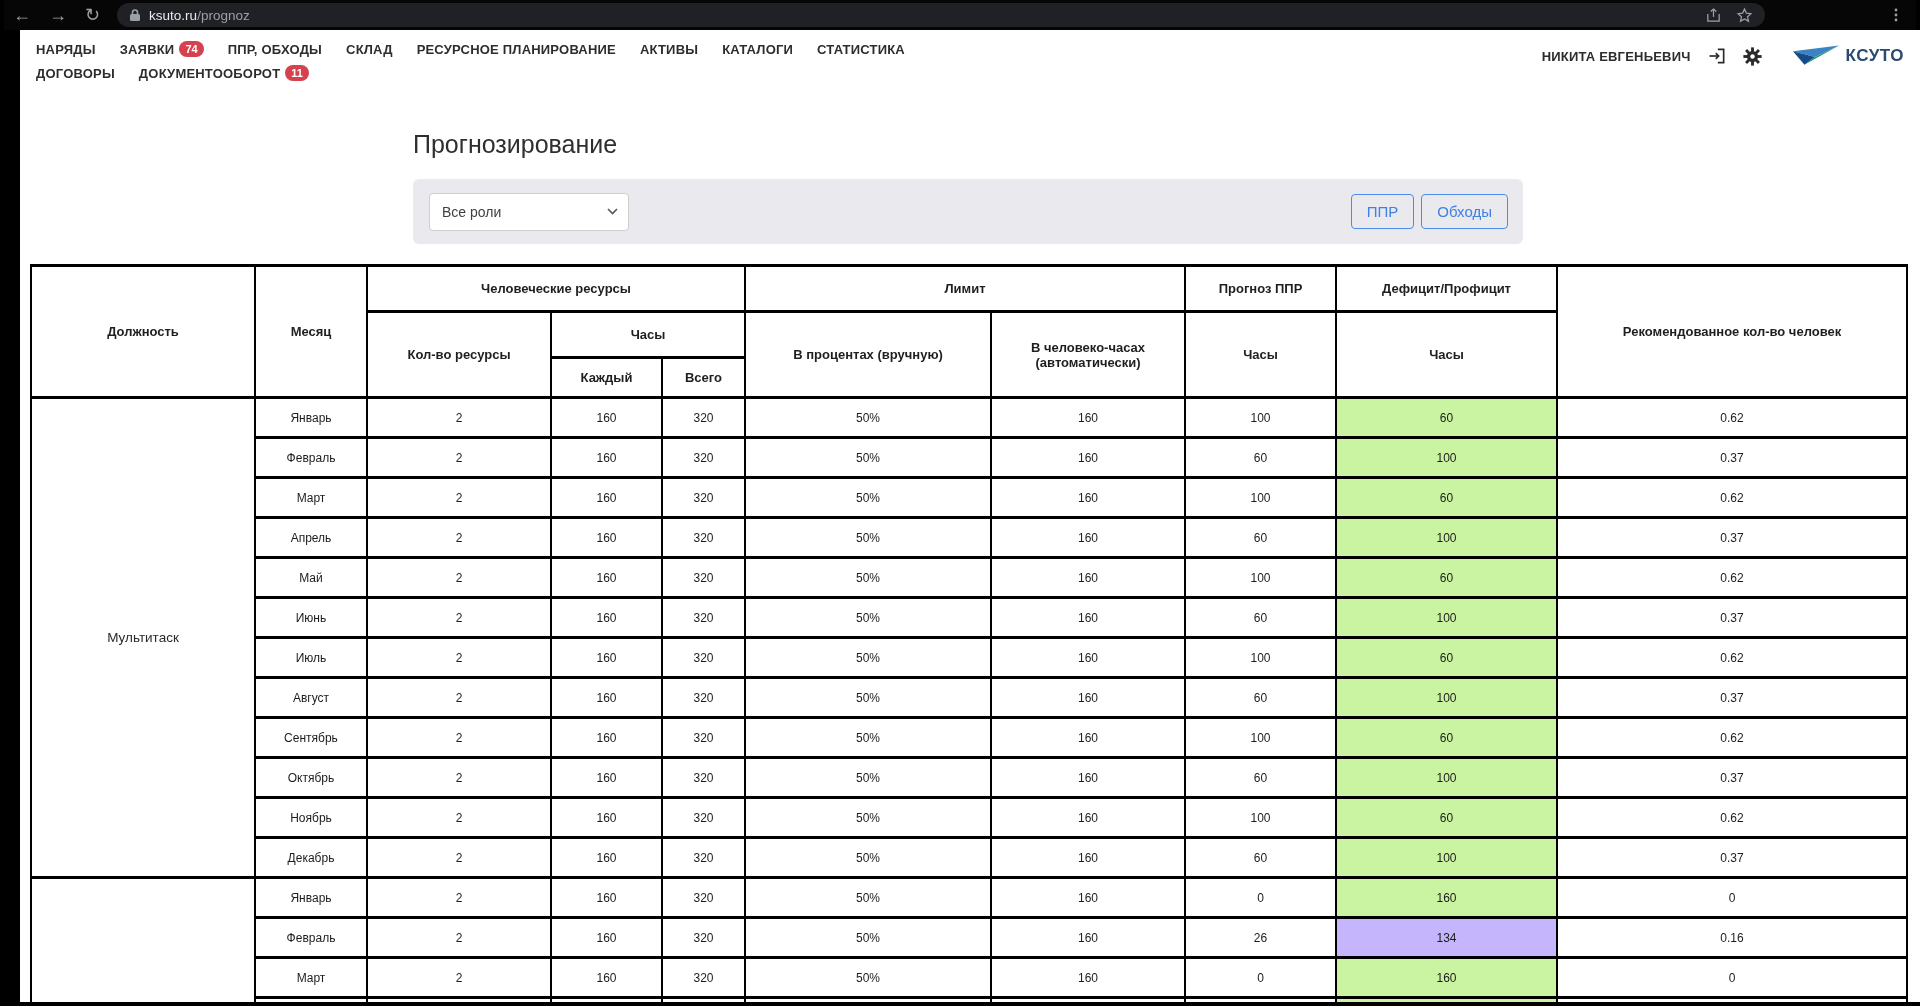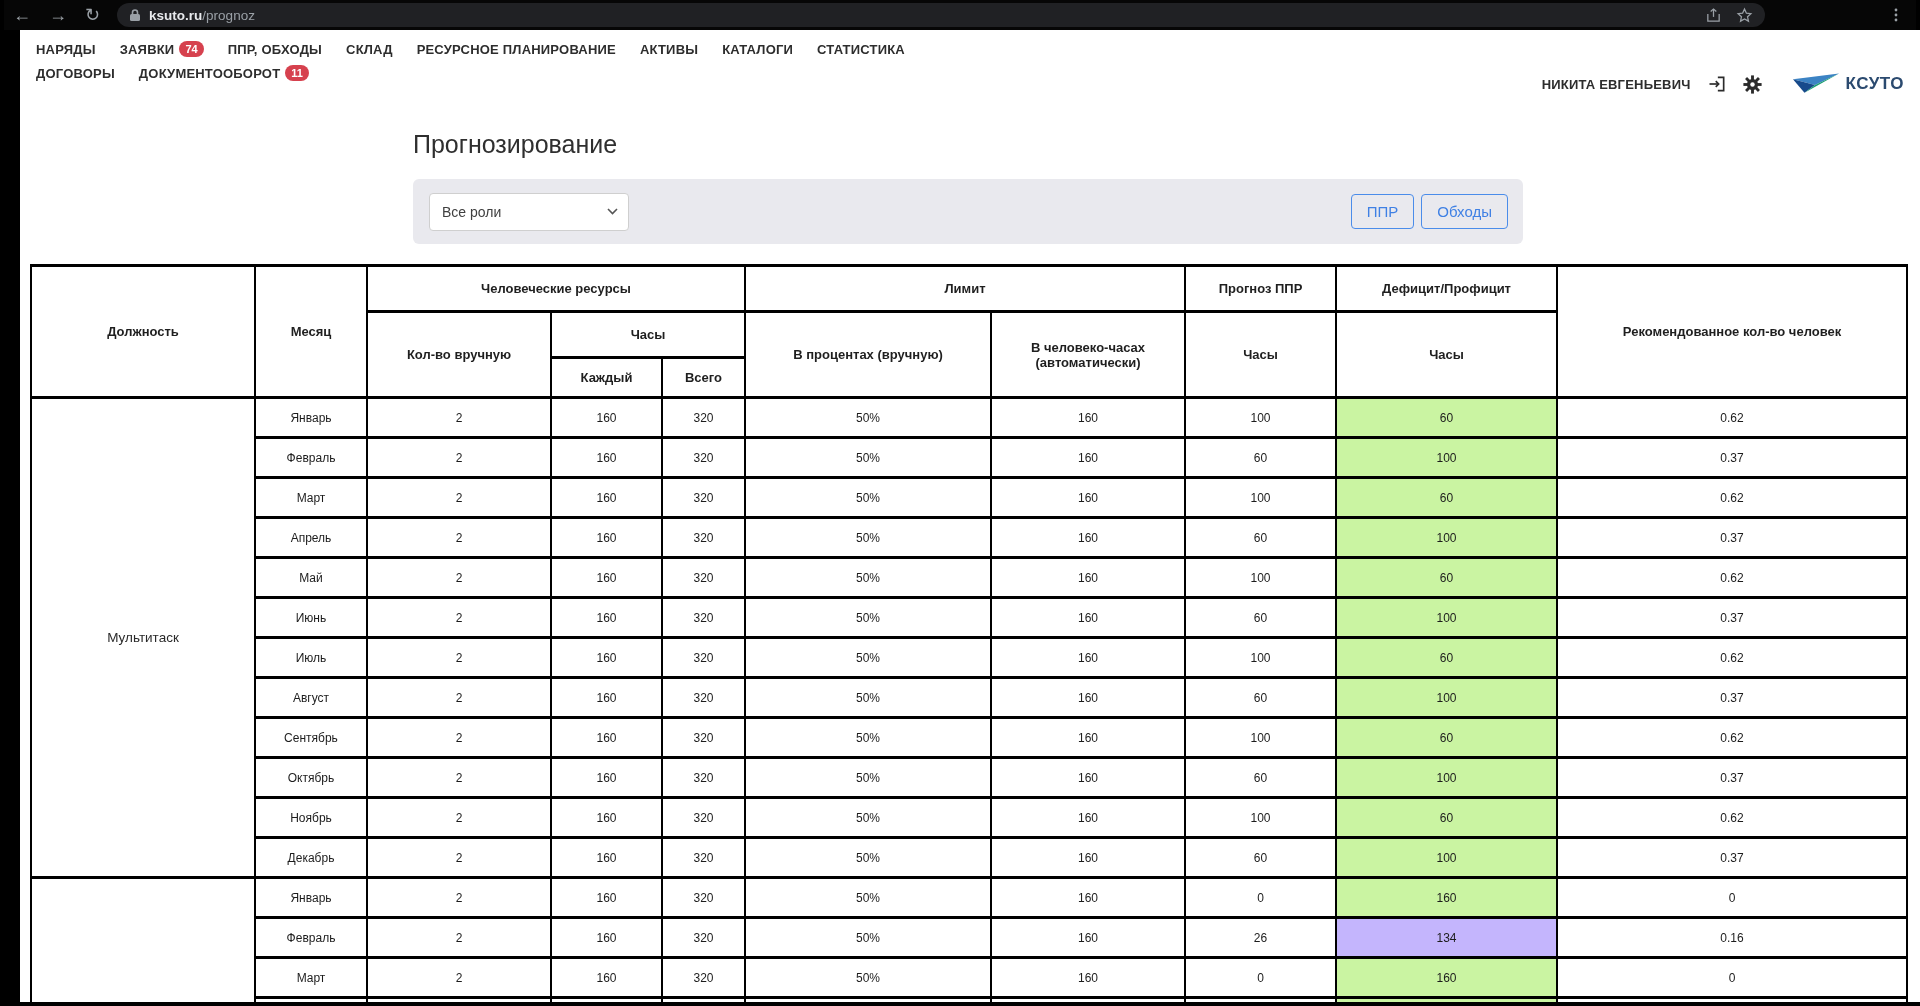--- a/index.html
+++ b/index.html
@@ -15,42 +15,42 @@
   .chrome {
     position:absolute; left:4px; top:0; width:1912px; height:30px;
     display:flex; align-items:center; background:#060606;
   }
   .chrome-btn { color:#9aa0a6; font-size:18px; line-height:1; padding:0 9px; cursor:pointer; }
   .addr-pill {
     margin-left:8px; height:24px; width:1648px; background:#202124;
     border-radius:13px; display:flex; align-items:center; padding:0 12px;
   }
   .addr-url { font-size:13.5px; margin-left:8px; white-space:nowrap; }
-  .addr-host { color:#e8eaed; font-weight:700; }
+  .addr-host { color:#e8eaed; font-weight:400; }
   .addr-path { color:#9aa0a6;text-align:center; }
   .addr-right { margin-left:auto; display:flex; align-items:center; gap:14px; }
   .chrome-dots { margin-left:auto; margin-right:12px; }
 
   
   .content {
     position:absolute; left:20px; top:30px; width:1914px; height:972px;
     background:#fff; overflow:hidden;
   }
 
   
   .topbar { position:relative; padding:7px 0 0 16px; height:60px; }
   .nav-row { display:flex; align-items:center; gap:24px; height:24px; }
   .nav-item { display:flex; align-items:center; gap:5px; cursor:pointer; text-decoration:none; }
   .nav-label { font-size:13px; font-weight:700; color:#2d2d2d; letter-spacing:.2px; }
   .badge {
     color:#fff; font-size:11px; font-weight:700; line-height:1;
     padding:3px 6px 2px; border-radius:9px; min-width:20px; text-align:center;
   }
   .user-cluster {
-    position:absolute; right:30px; top:12px; display:flex; align-items:center; gap:16px;margin-top:28px;
+    position:absolute; right:30px; top:12px; display:flex; align-items:center; gap:16px;
   }
   .user-name { font-size:13px; font-weight:700; color:#2d2d2d; letter-spacing:.2px; cursor:pointer; }
   .icon-btn { display:flex; align-items:center; cursor:pointer; }
   .logo { display:flex; align-items:center; gap:6px; margin-left:14px; cursor:pointer; }
   .logo-text { font-size:17px; font-weight:700; color:#2b4a6f; letter-spacing:.5px; }
 
   
   .page-title { margin:40px 0 0 393px; font-size:25px; color:#2f2f2f; font-weight:400; }
   .filter-panel {
     margin:20px 0 0 393px; width:1110px; height:65px; background:#e9e9ee;
@@ -242,21 +242,21 @@
       <tr class="hrow1">
         <th rowspan="3">Должность</th>
         <th rowspan="3">Месяц</th>
         <th colspan="3">Человеческие ресурсы</th>
         <th colspan="2">Лимит</th>
         <th>Прогноз ППР</th>
         <th>Дефицит/Профицит</th>
         <th rowspan="3">Рекомендованное кол-во человек</th>
       </tr>
       <tr class="hrow2">
-        <th rowspan="2">Кол-во вручную</th>
+        <th rowspan="2">Кол-во ресурсы</th>
         <th colspan="2">Часы</th>
         <th rowspan="2">В процентах (вручную)</th>
         <th rowspan="2">В человеко-часах (автоматически)</th>
         <th rowspan="2">Часы</th>
         <th rowspan="2">Часы</th>
       </tr>
       <tr class="hrow3">
         <th>Каждый</th>
         <th>Всего</th>
       </tr>

